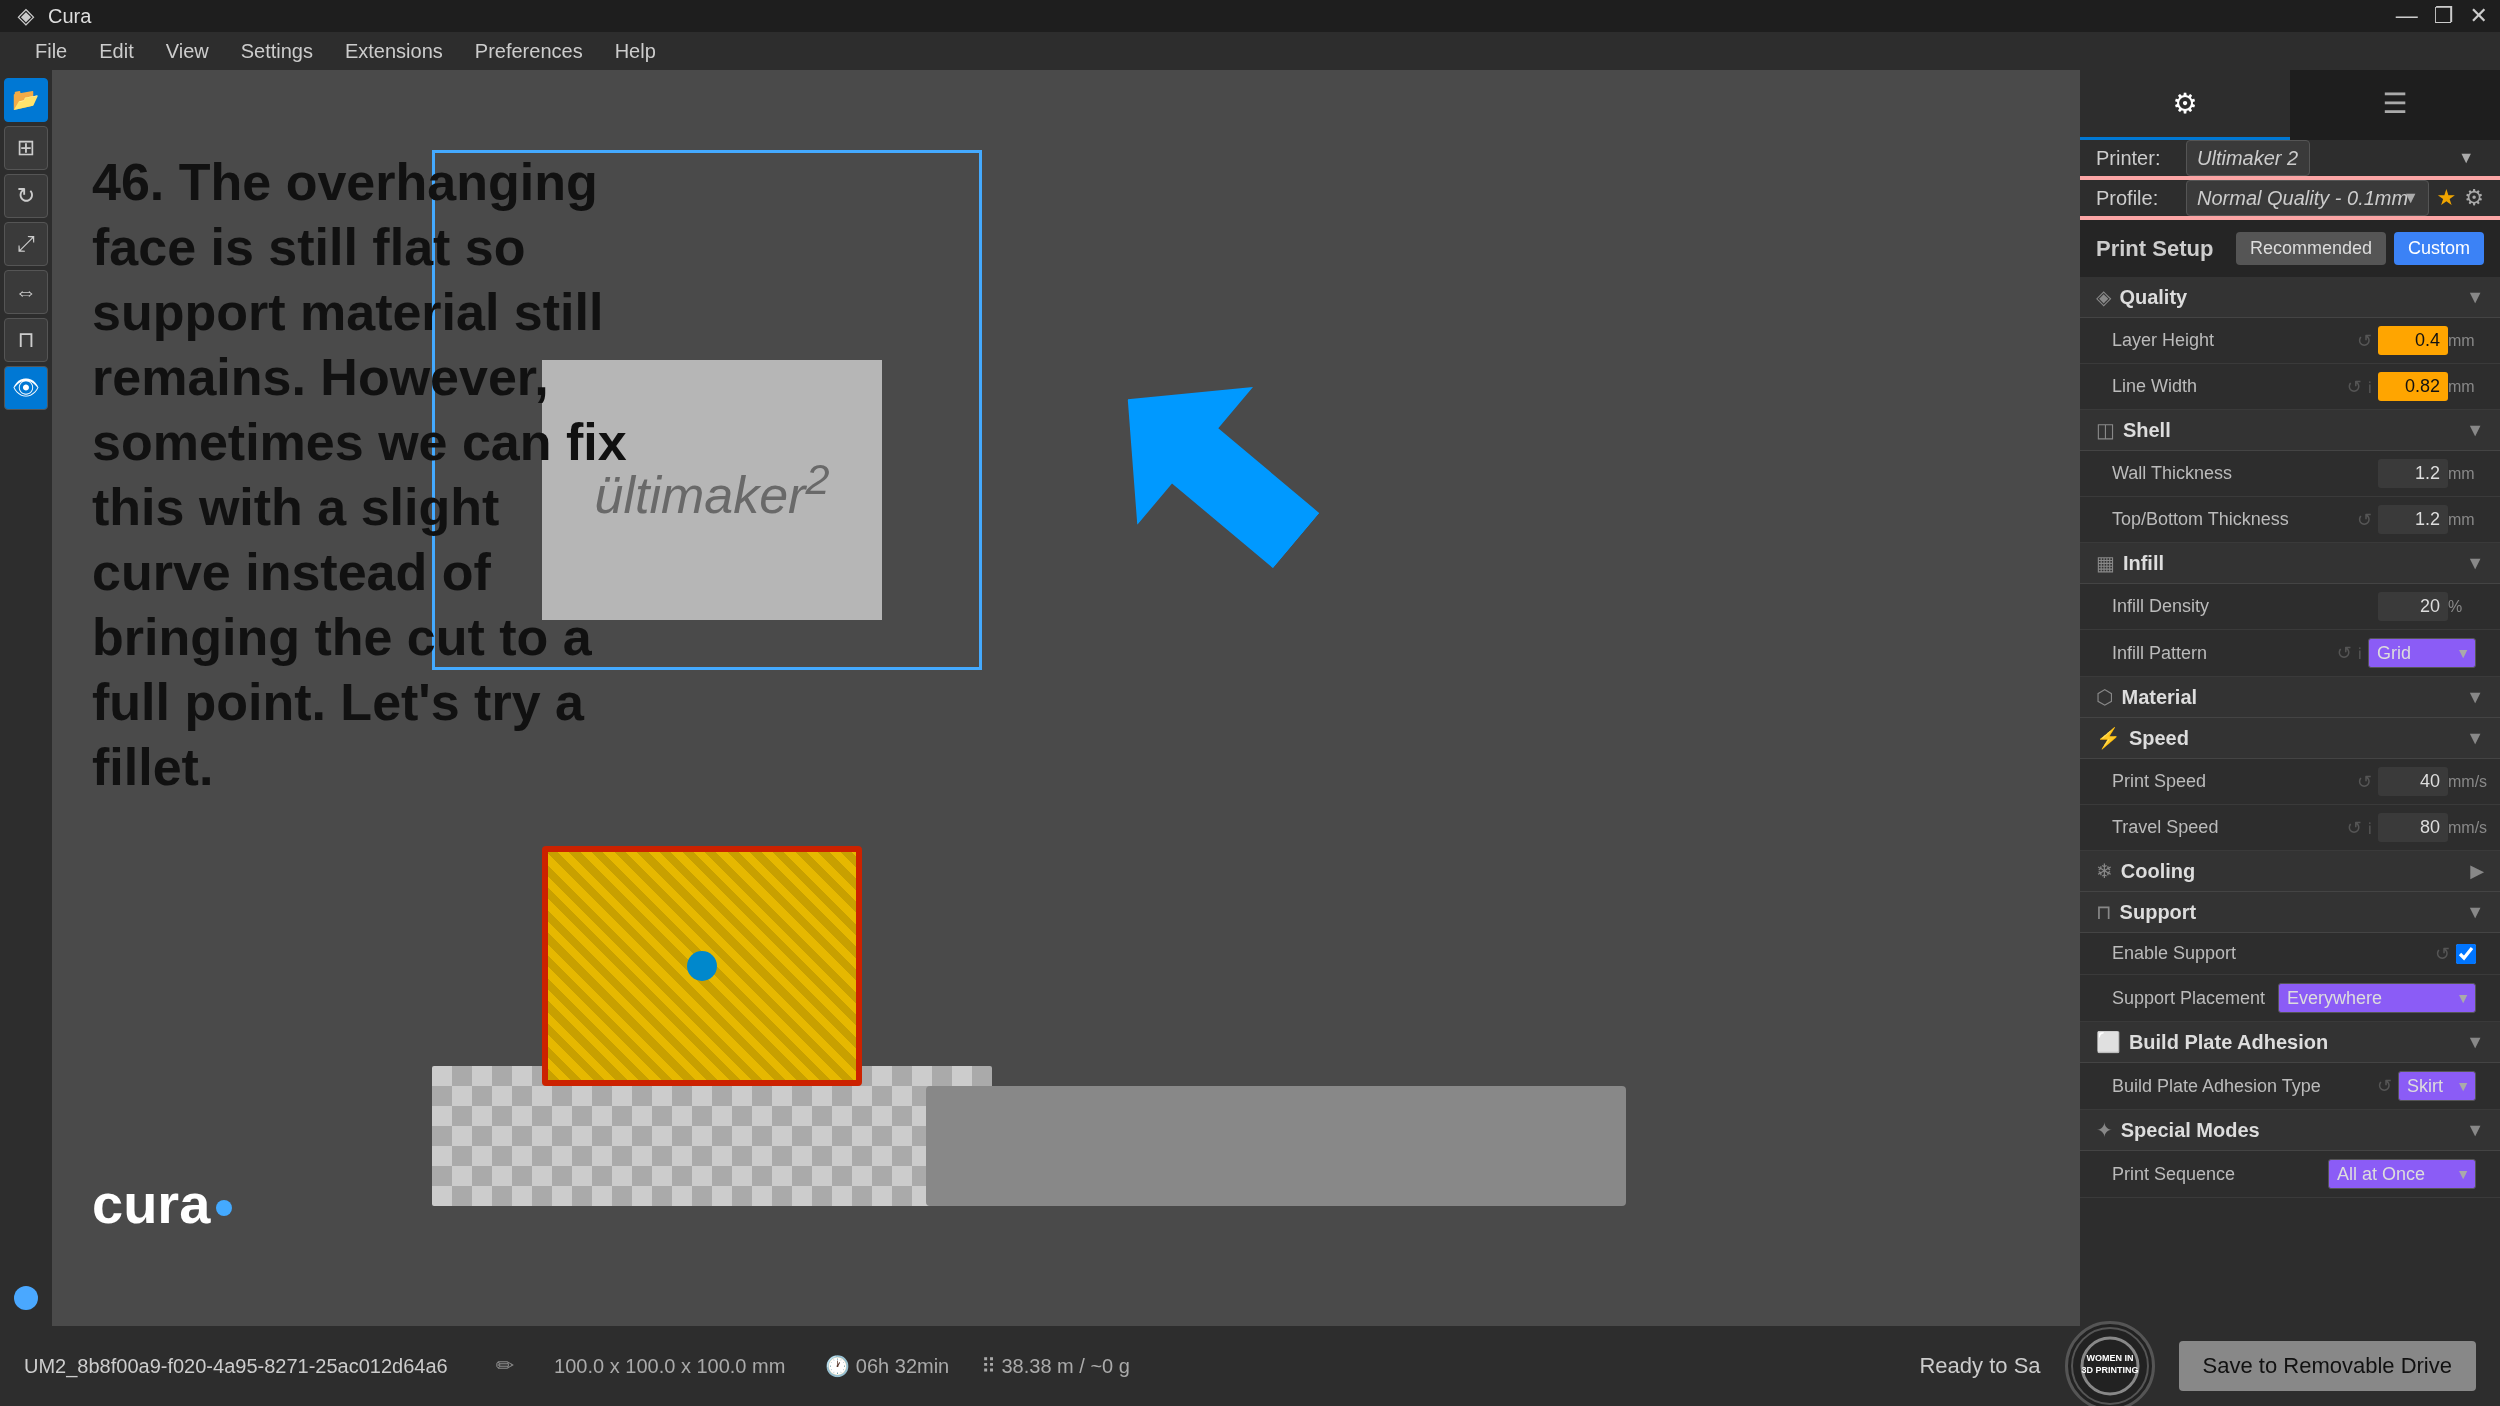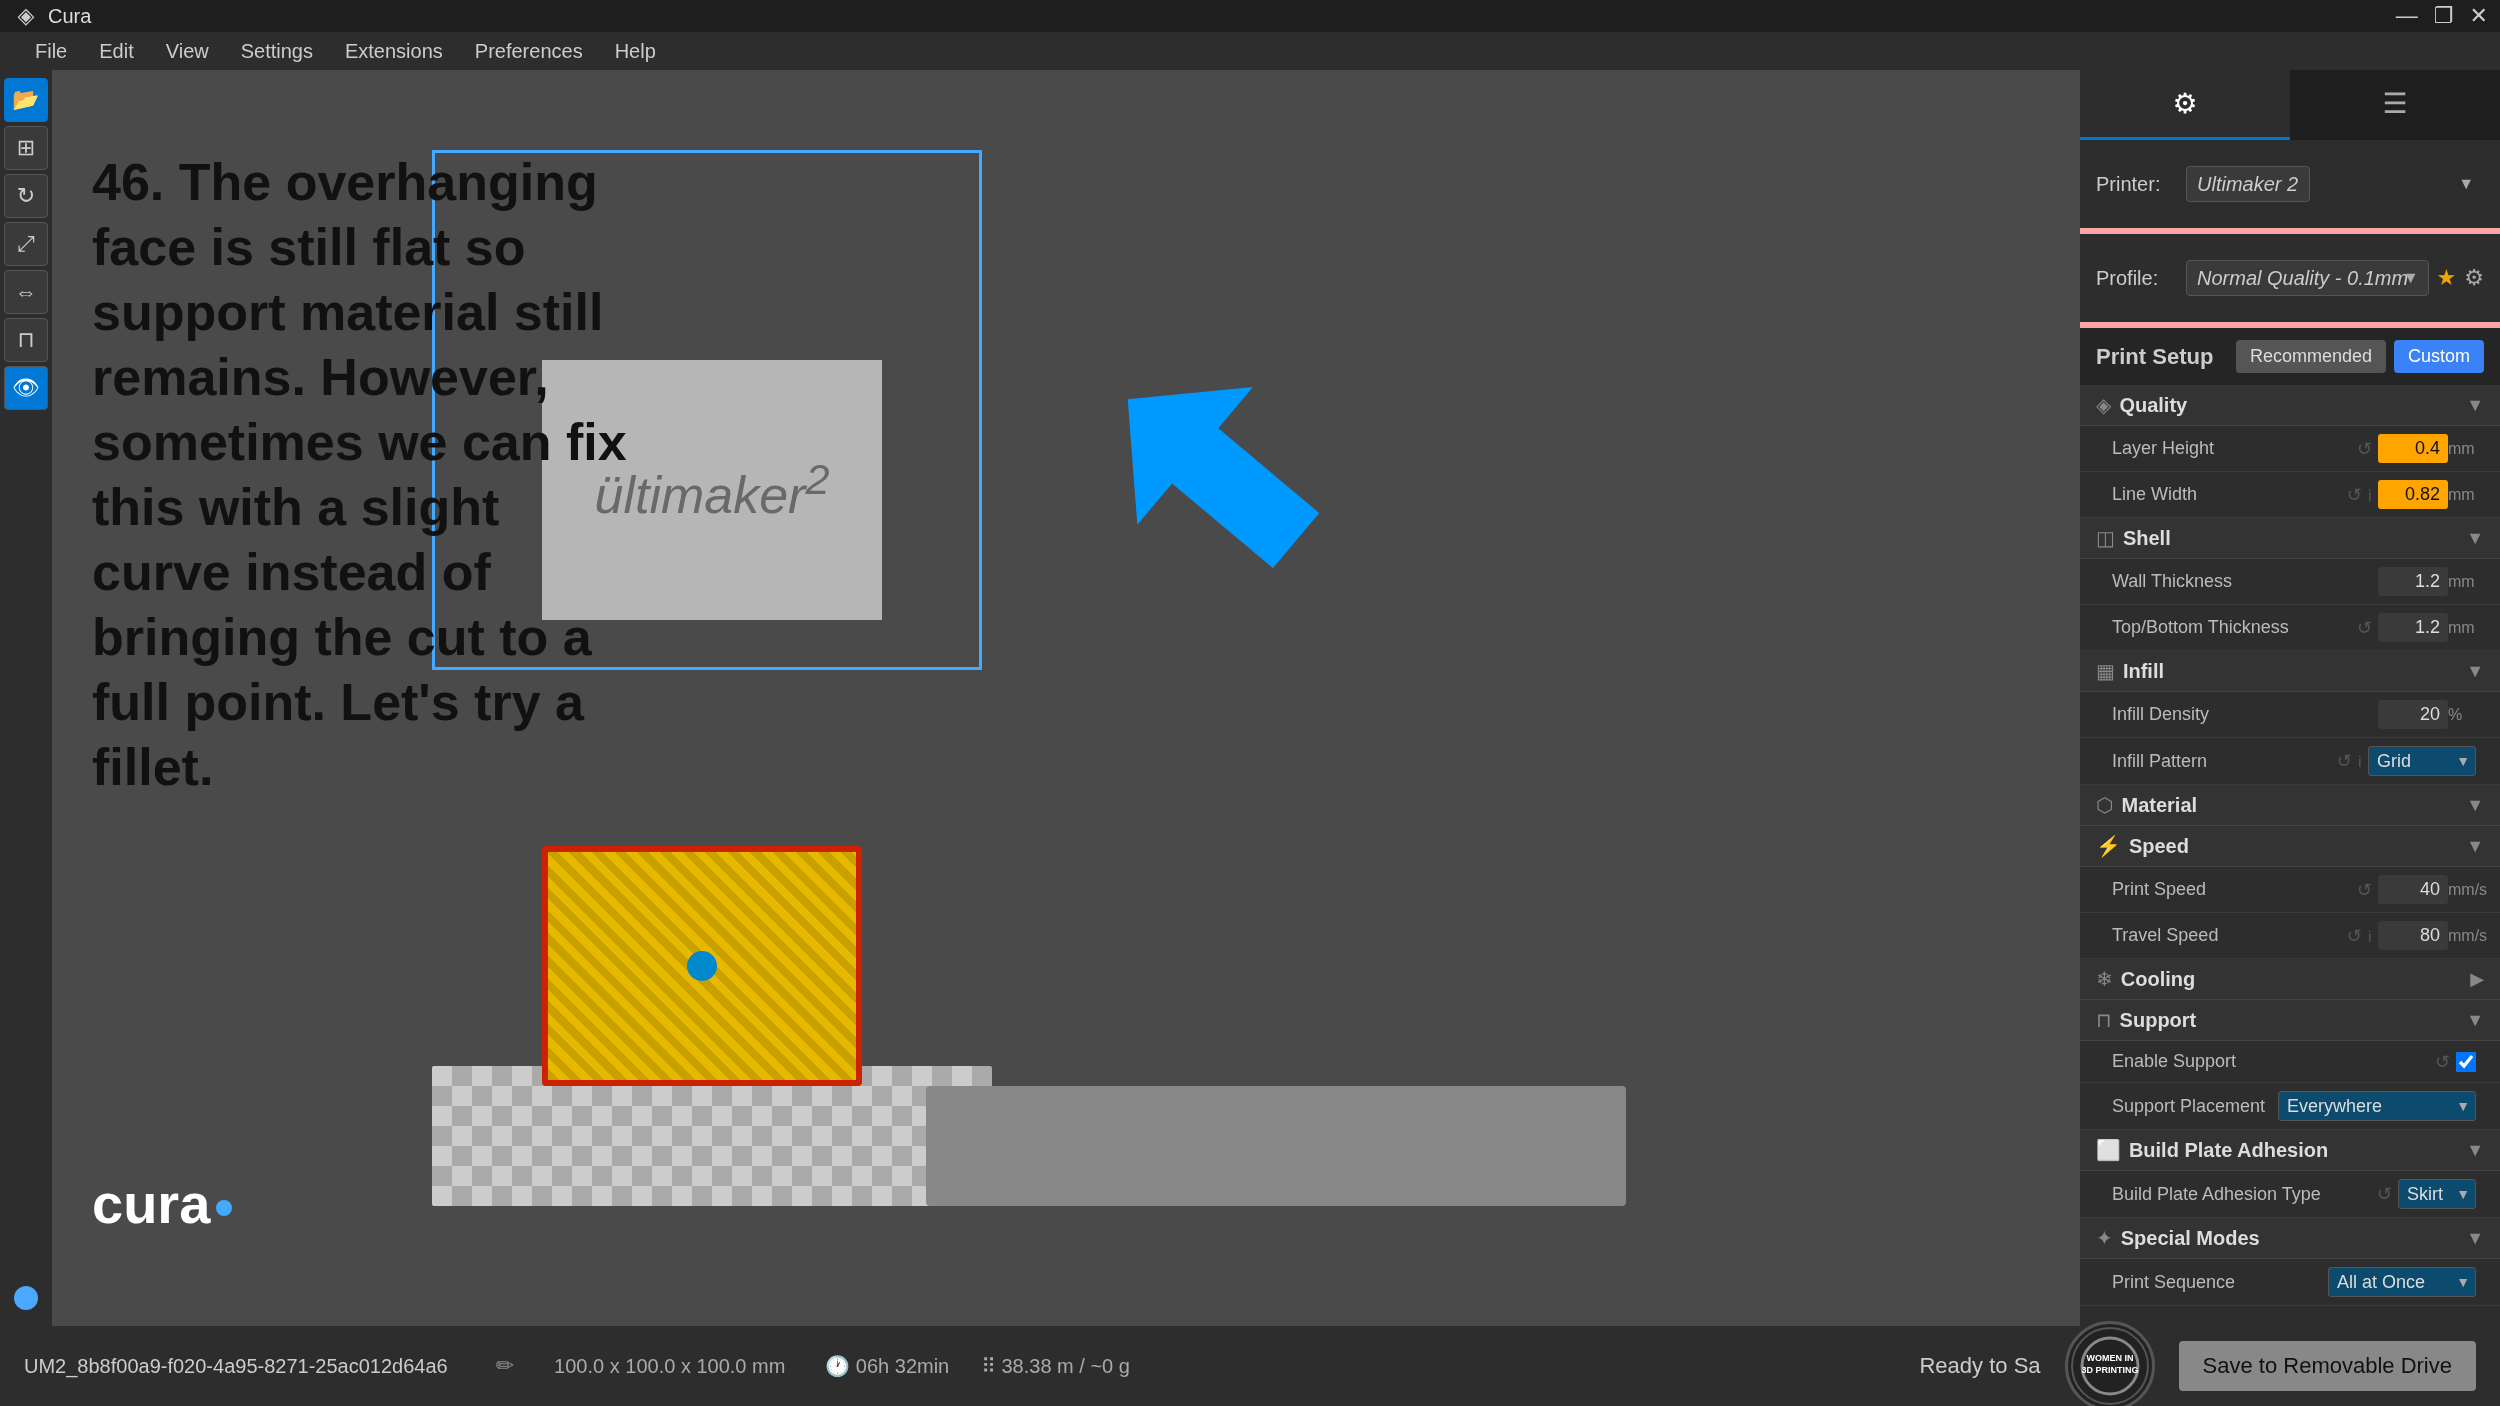--- a/index.html
+++ b/index.html
@@ -314,22 +314,22 @@
     .panel-tab.active {
       border-bottom-color: #0078d4;
       color: white;
       background: #2d2d2d;
     }
 
     
     .panel-field {
       display: flex;
       align-items: center;
-      padding: 26px 16px;
-      border-bottom: 6px solid #fca5a5;
+      padding: 0 16px;
+      border-bottom: 4px solid #fca5a5;
     }
     .panel-field-label {
       color: #ccc;
       font-size: 20px;
       width: 90px;
       flex-shrink: 0;
     }
     .panel-field-select {
       flex: 1;
       background: #3a3a3a;
@@ -461,21 +461,21 @@
     .setting-unit {
       color: #888;
       font-size: 16px;
       margin-left: 0;
       width: 28px;
     }
     .setting-select-wrap {
       position: relative;
     }
     .setting-select {
-      background: #0c4a6e;
+      background: #8b5cf6;
       color: #ddd;
       border: 1px solid #555;
       border-radius: 3px;
       padding: 4px 24px 4px 8px;
       font-size: 18px;
       appearance: none;
       cursor: pointer;
     }
     .setting-select-wrap::after {
       content: '▼';

